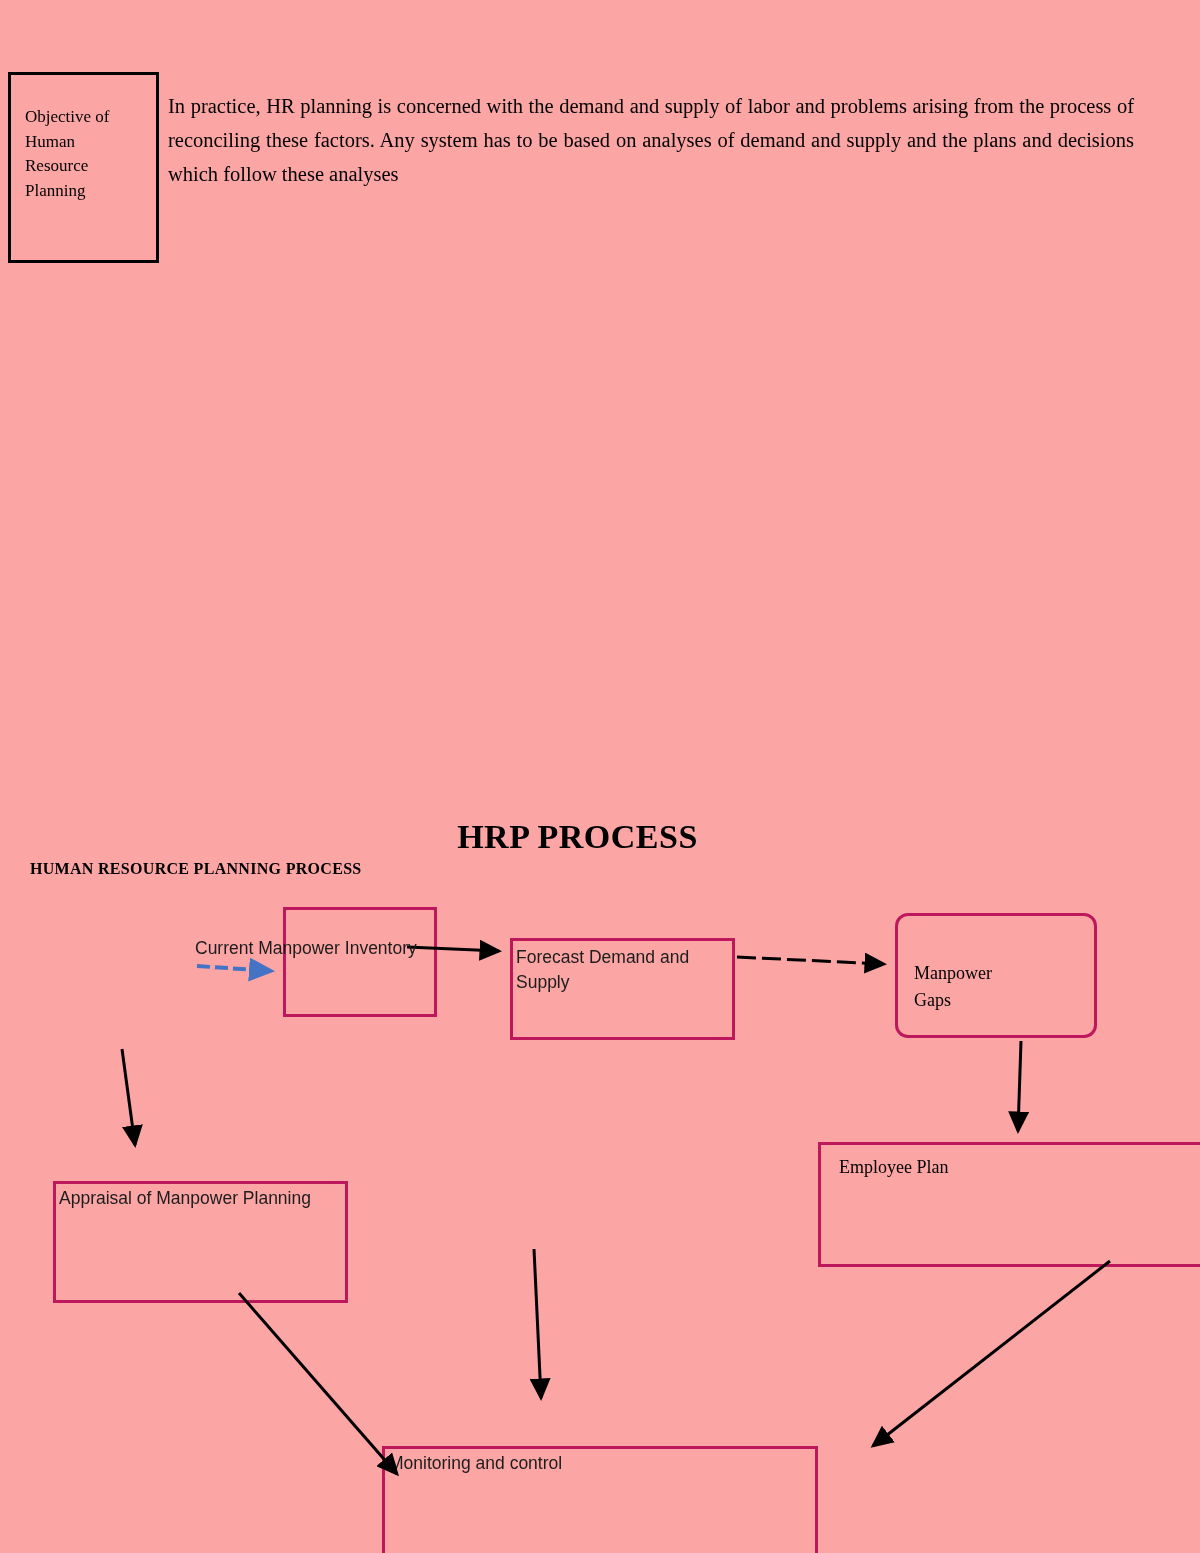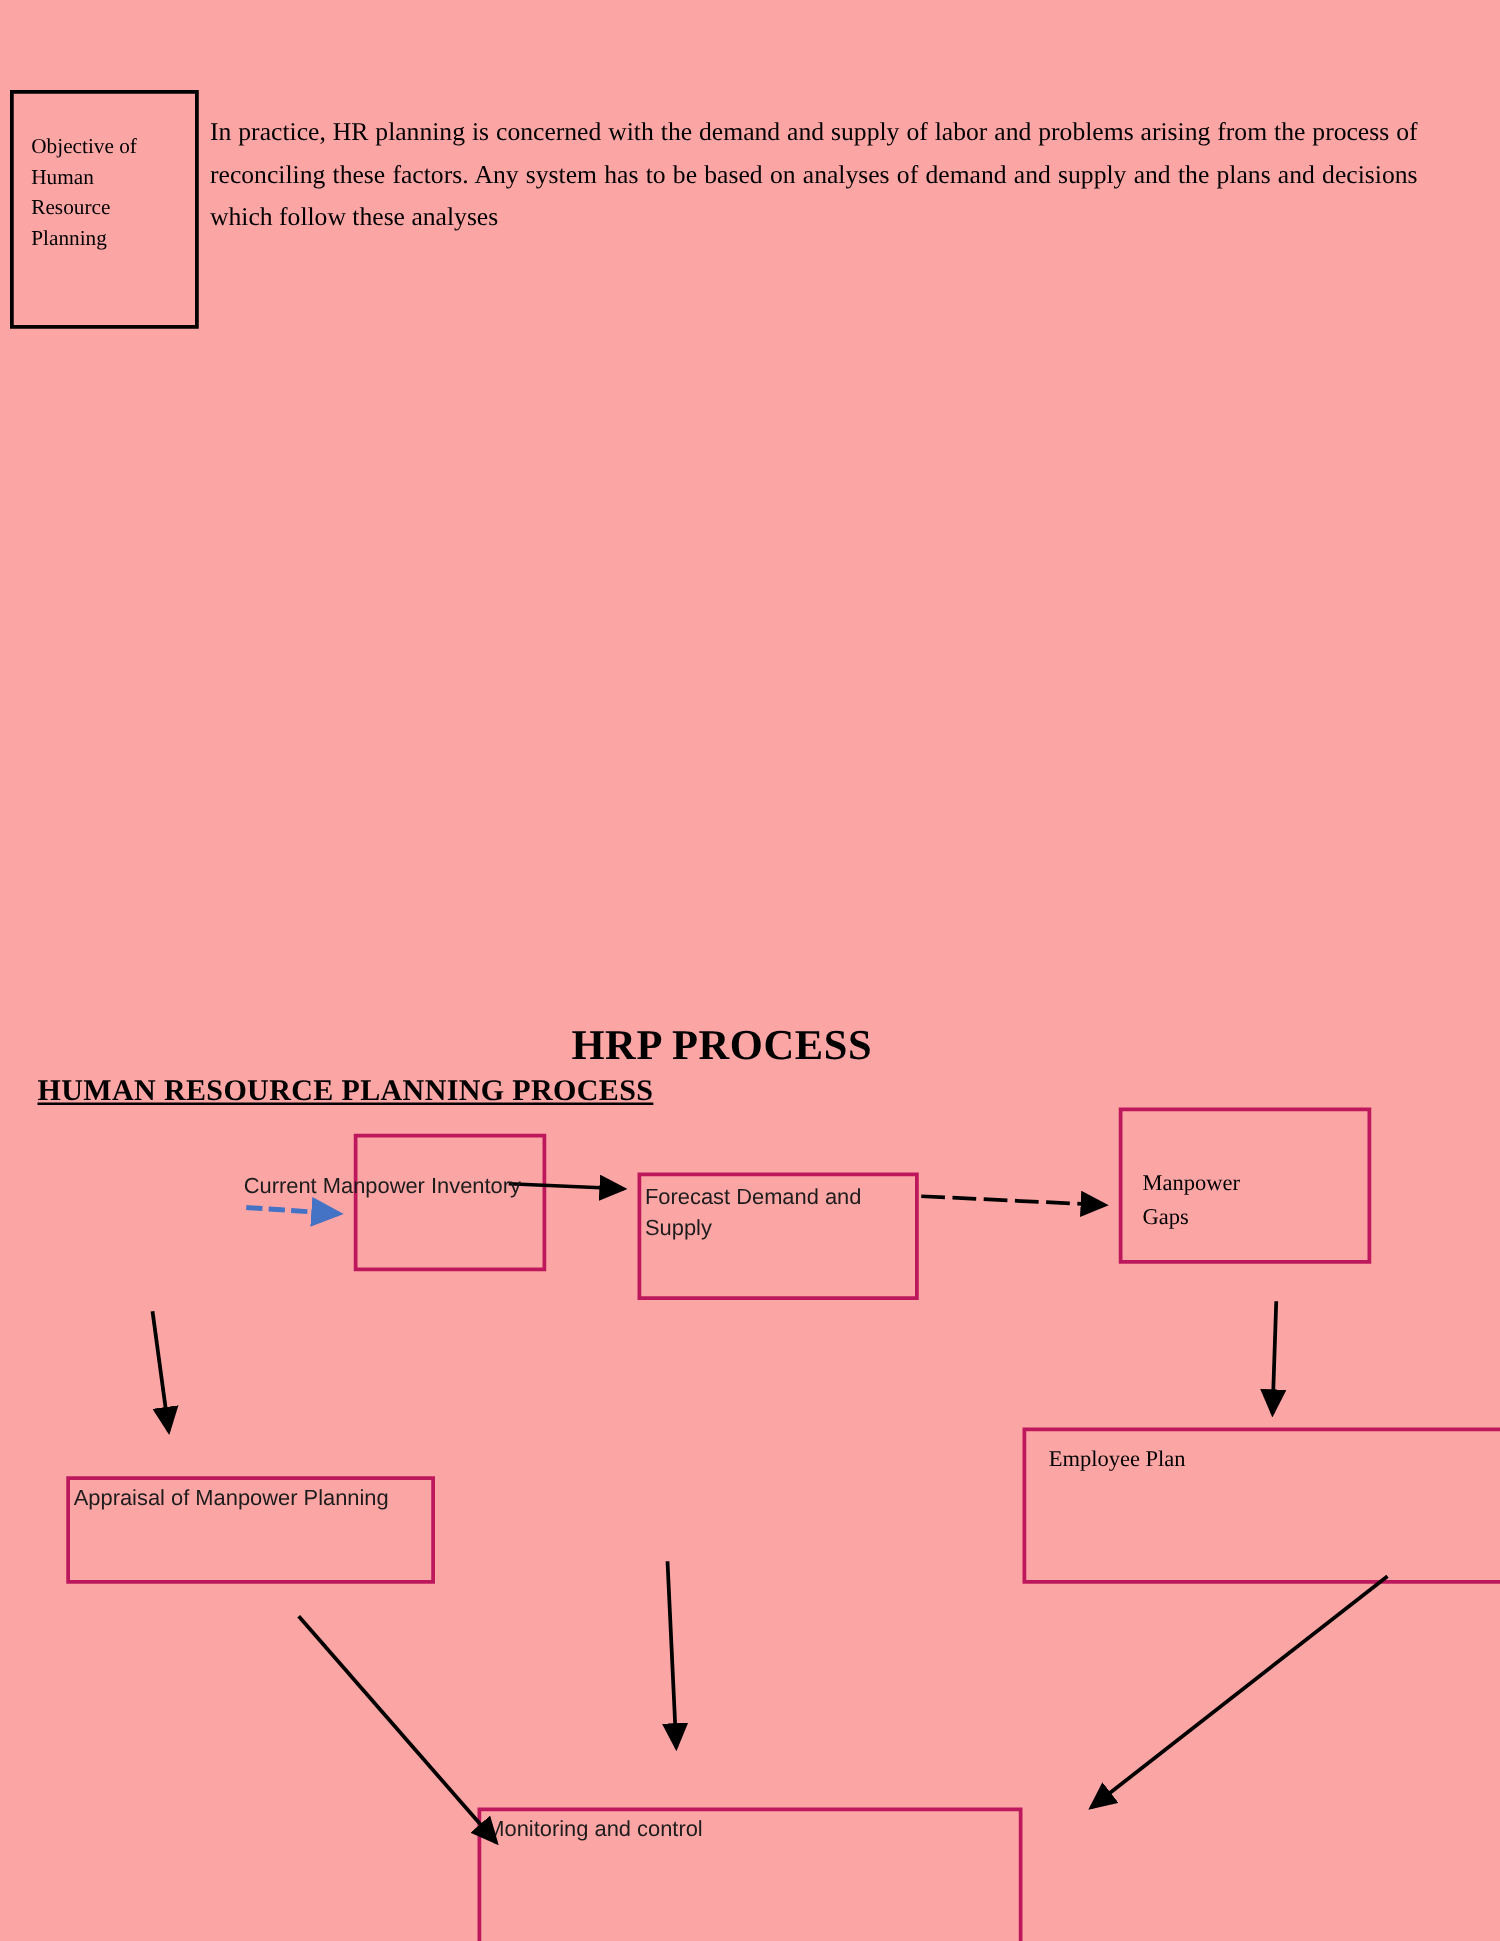--- a/index.html
+++ b/index.html
@@ -32,43 +32,42 @@
   }
   
   .hrp-title{
     position:absolute;left:0;top:818px;width:1155px;
     text-align:center;
     font-size:34px;font-weight:bold;
     letter-spacing:0.5px;
   }
   .sub-title{
     position:absolute;left:30px;top:860px;
-    font-size:24px;font-weight:bold;
+    font-size:16px;font-weight:bold;
     letter-spacing:0.3px;
-    text-decoration:underline;
   }
   
   .node{
     position:absolute;
     border:3px solid #be185d;
     background:transparent;
     box-sizing:border-box;
   }
   .sans-label{
     font-family:"Liberation Sans","DejaVu Sans",sans-serif;
     font-size:17.5px;color:#1c1c1c;line-height:25px;margin-top:28px;
   }
   .serif-label{
     font-family:"Liberation Serif","DejaVu Serif",serif;
     font-size:18px;color:#000;line-height:27px;
   }
   .box-current   {left:283px;top:907px;width:154px;height:110px;}
   .box-forecast  {left:510px;top:910px;width:225px;height:102px;padding:4px 6px 0 3px;}
-  .box-gaps      {left:895px;top:886px;width:202px;height:125px;padding:44px 0 0 16px;}
-  .box-appraisal {left:53px;top:1153px;width:295px;height:86px;padding:2px 4px 0 3px;}
+  .box-gaps      {left:895px;top:913px;width:202px;height:125px;padding:44px 0 0 16px;border-radius:13px;}
+  .box-appraisal {left:53px;top:1153px;width:295px;height:122px;padding:2px 4px 0 3px;}
   .box-training  {left:392px;top:1122px;width:268px;height:125px;padding:2px 4px 0 3px;}
   .box-employee  {left:818px;top:1142px;width:395px;height:125px;padding:9px 0 0 18px;}
   .box-monitor   {left:382px;top:1418px;width:436px;height:127px;padding:2px 4px 0 4px;}
   .label-current{
     position:absolute;left:195px;top:908px;width:270px;
     z-index:3;
   }
   .gaps-inner{display:block;width:115px;}
   
   .arrows{

